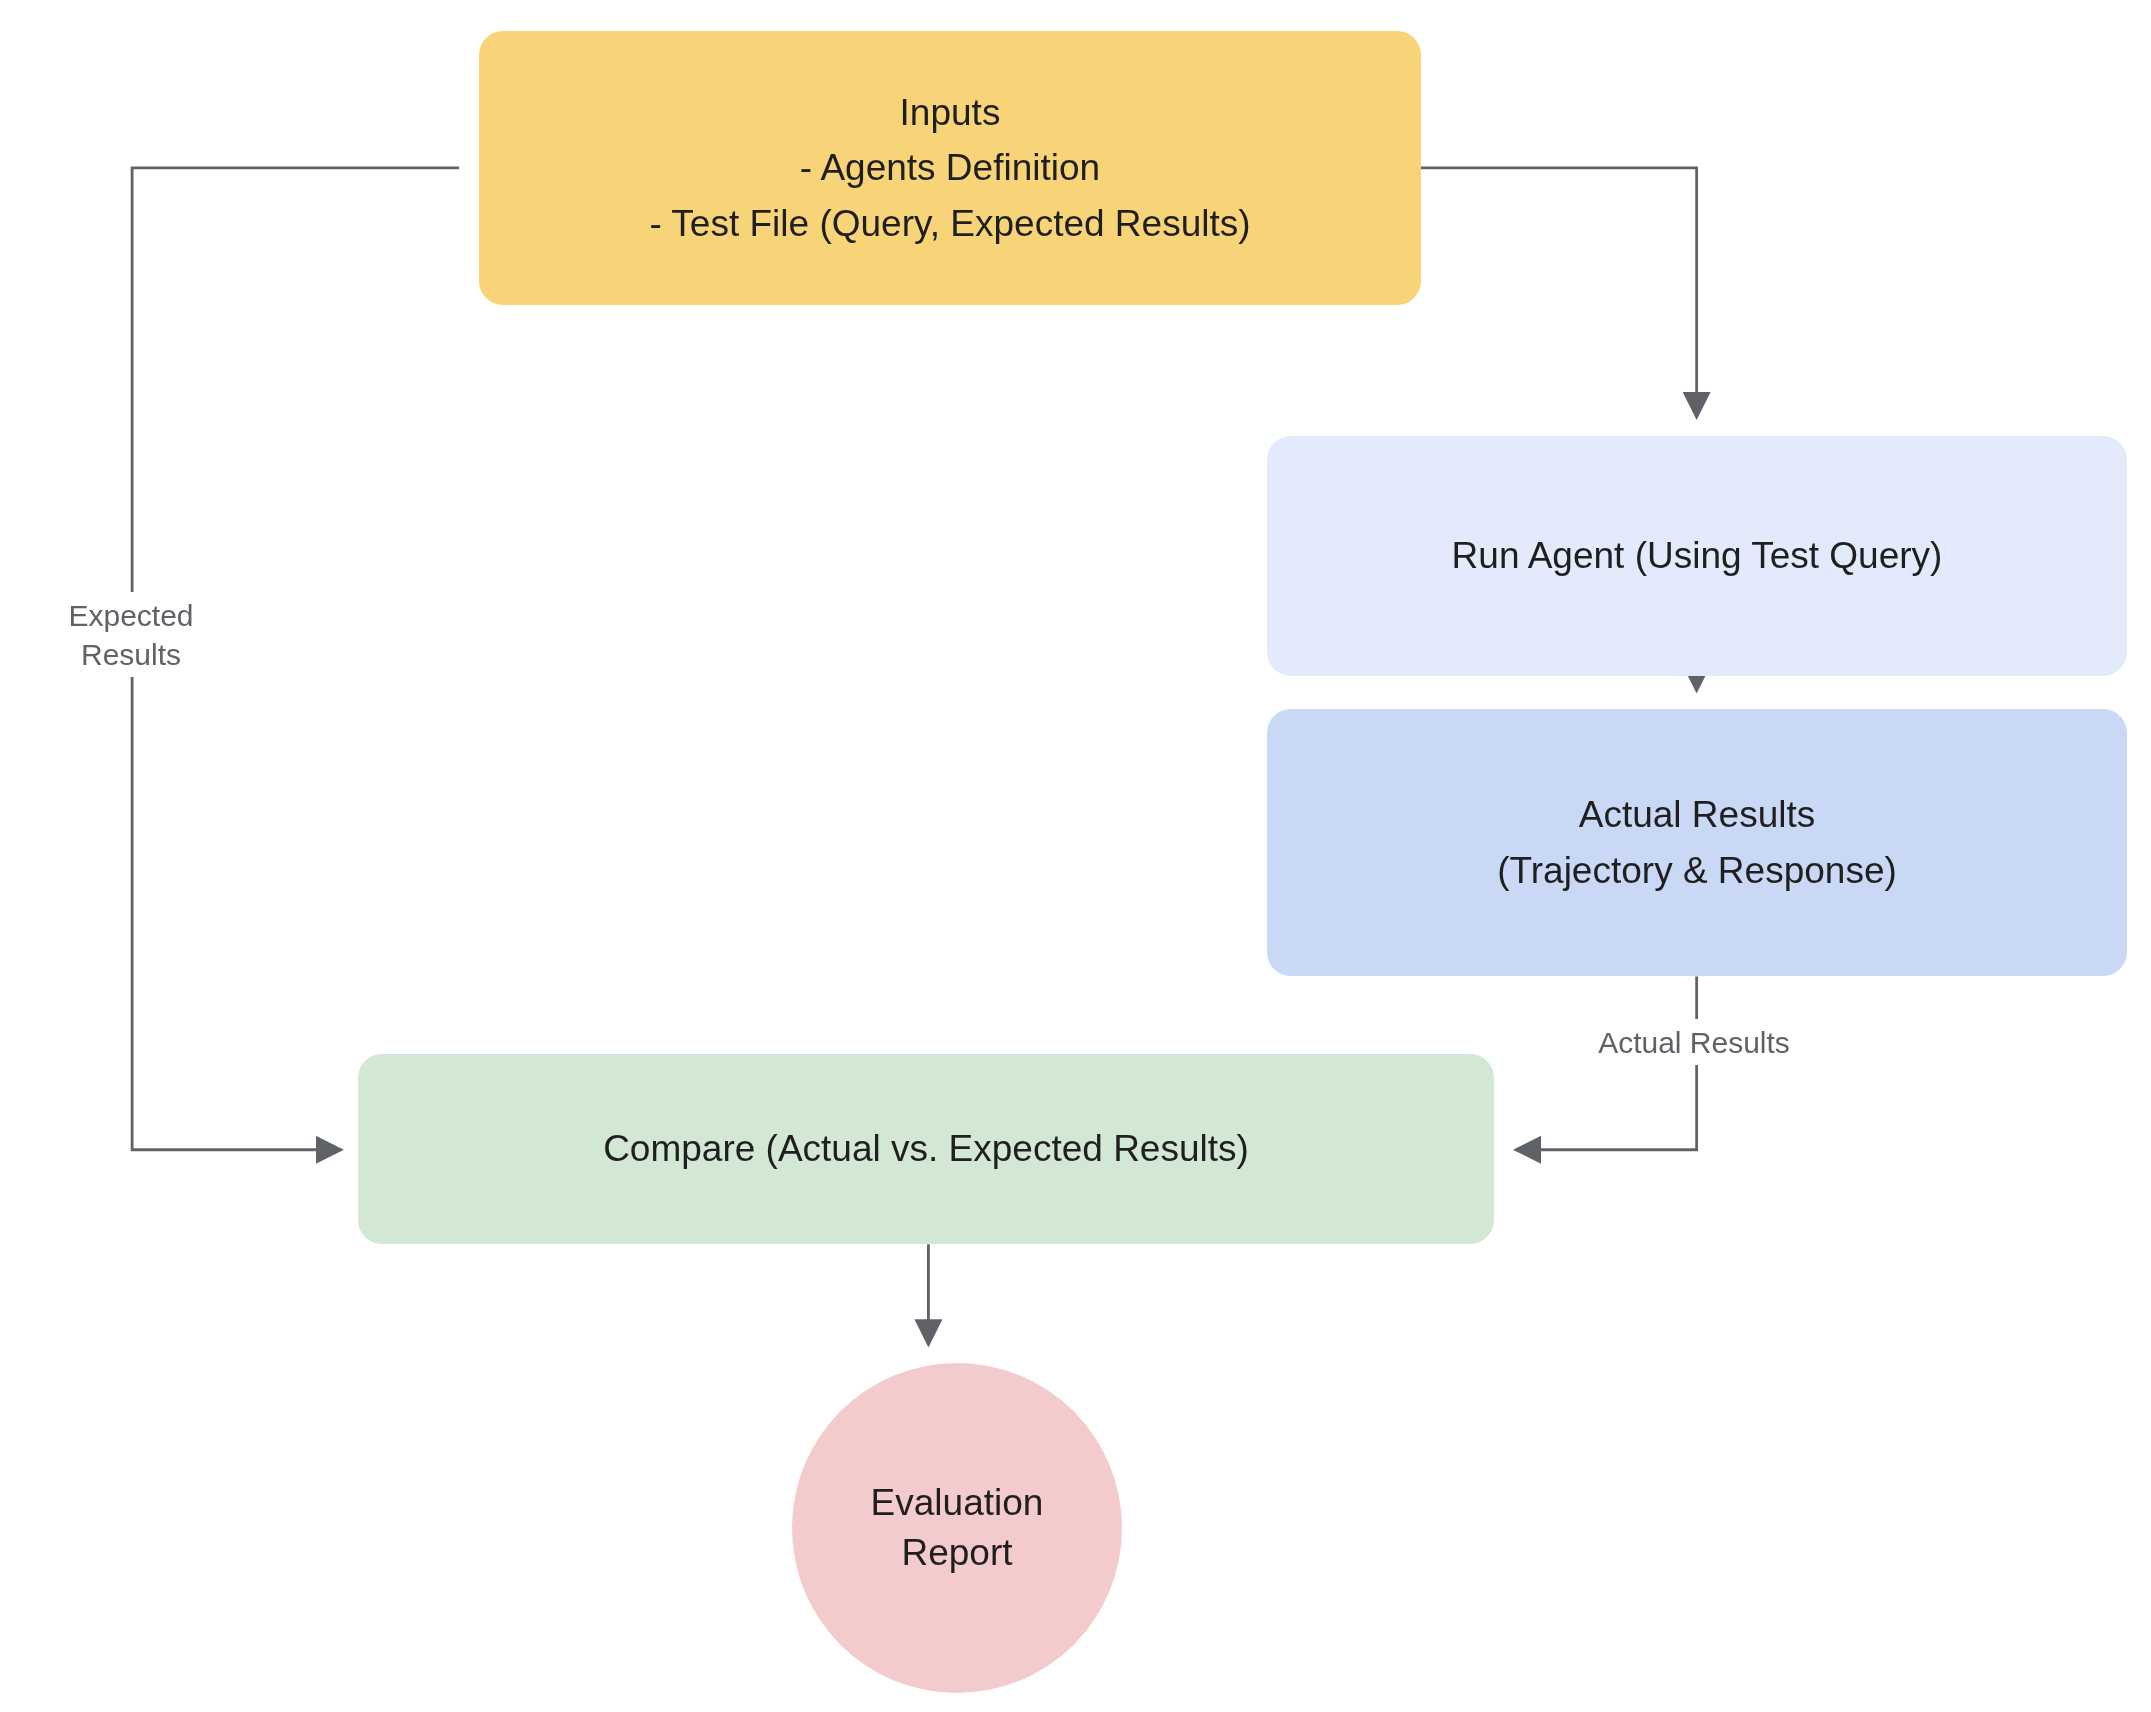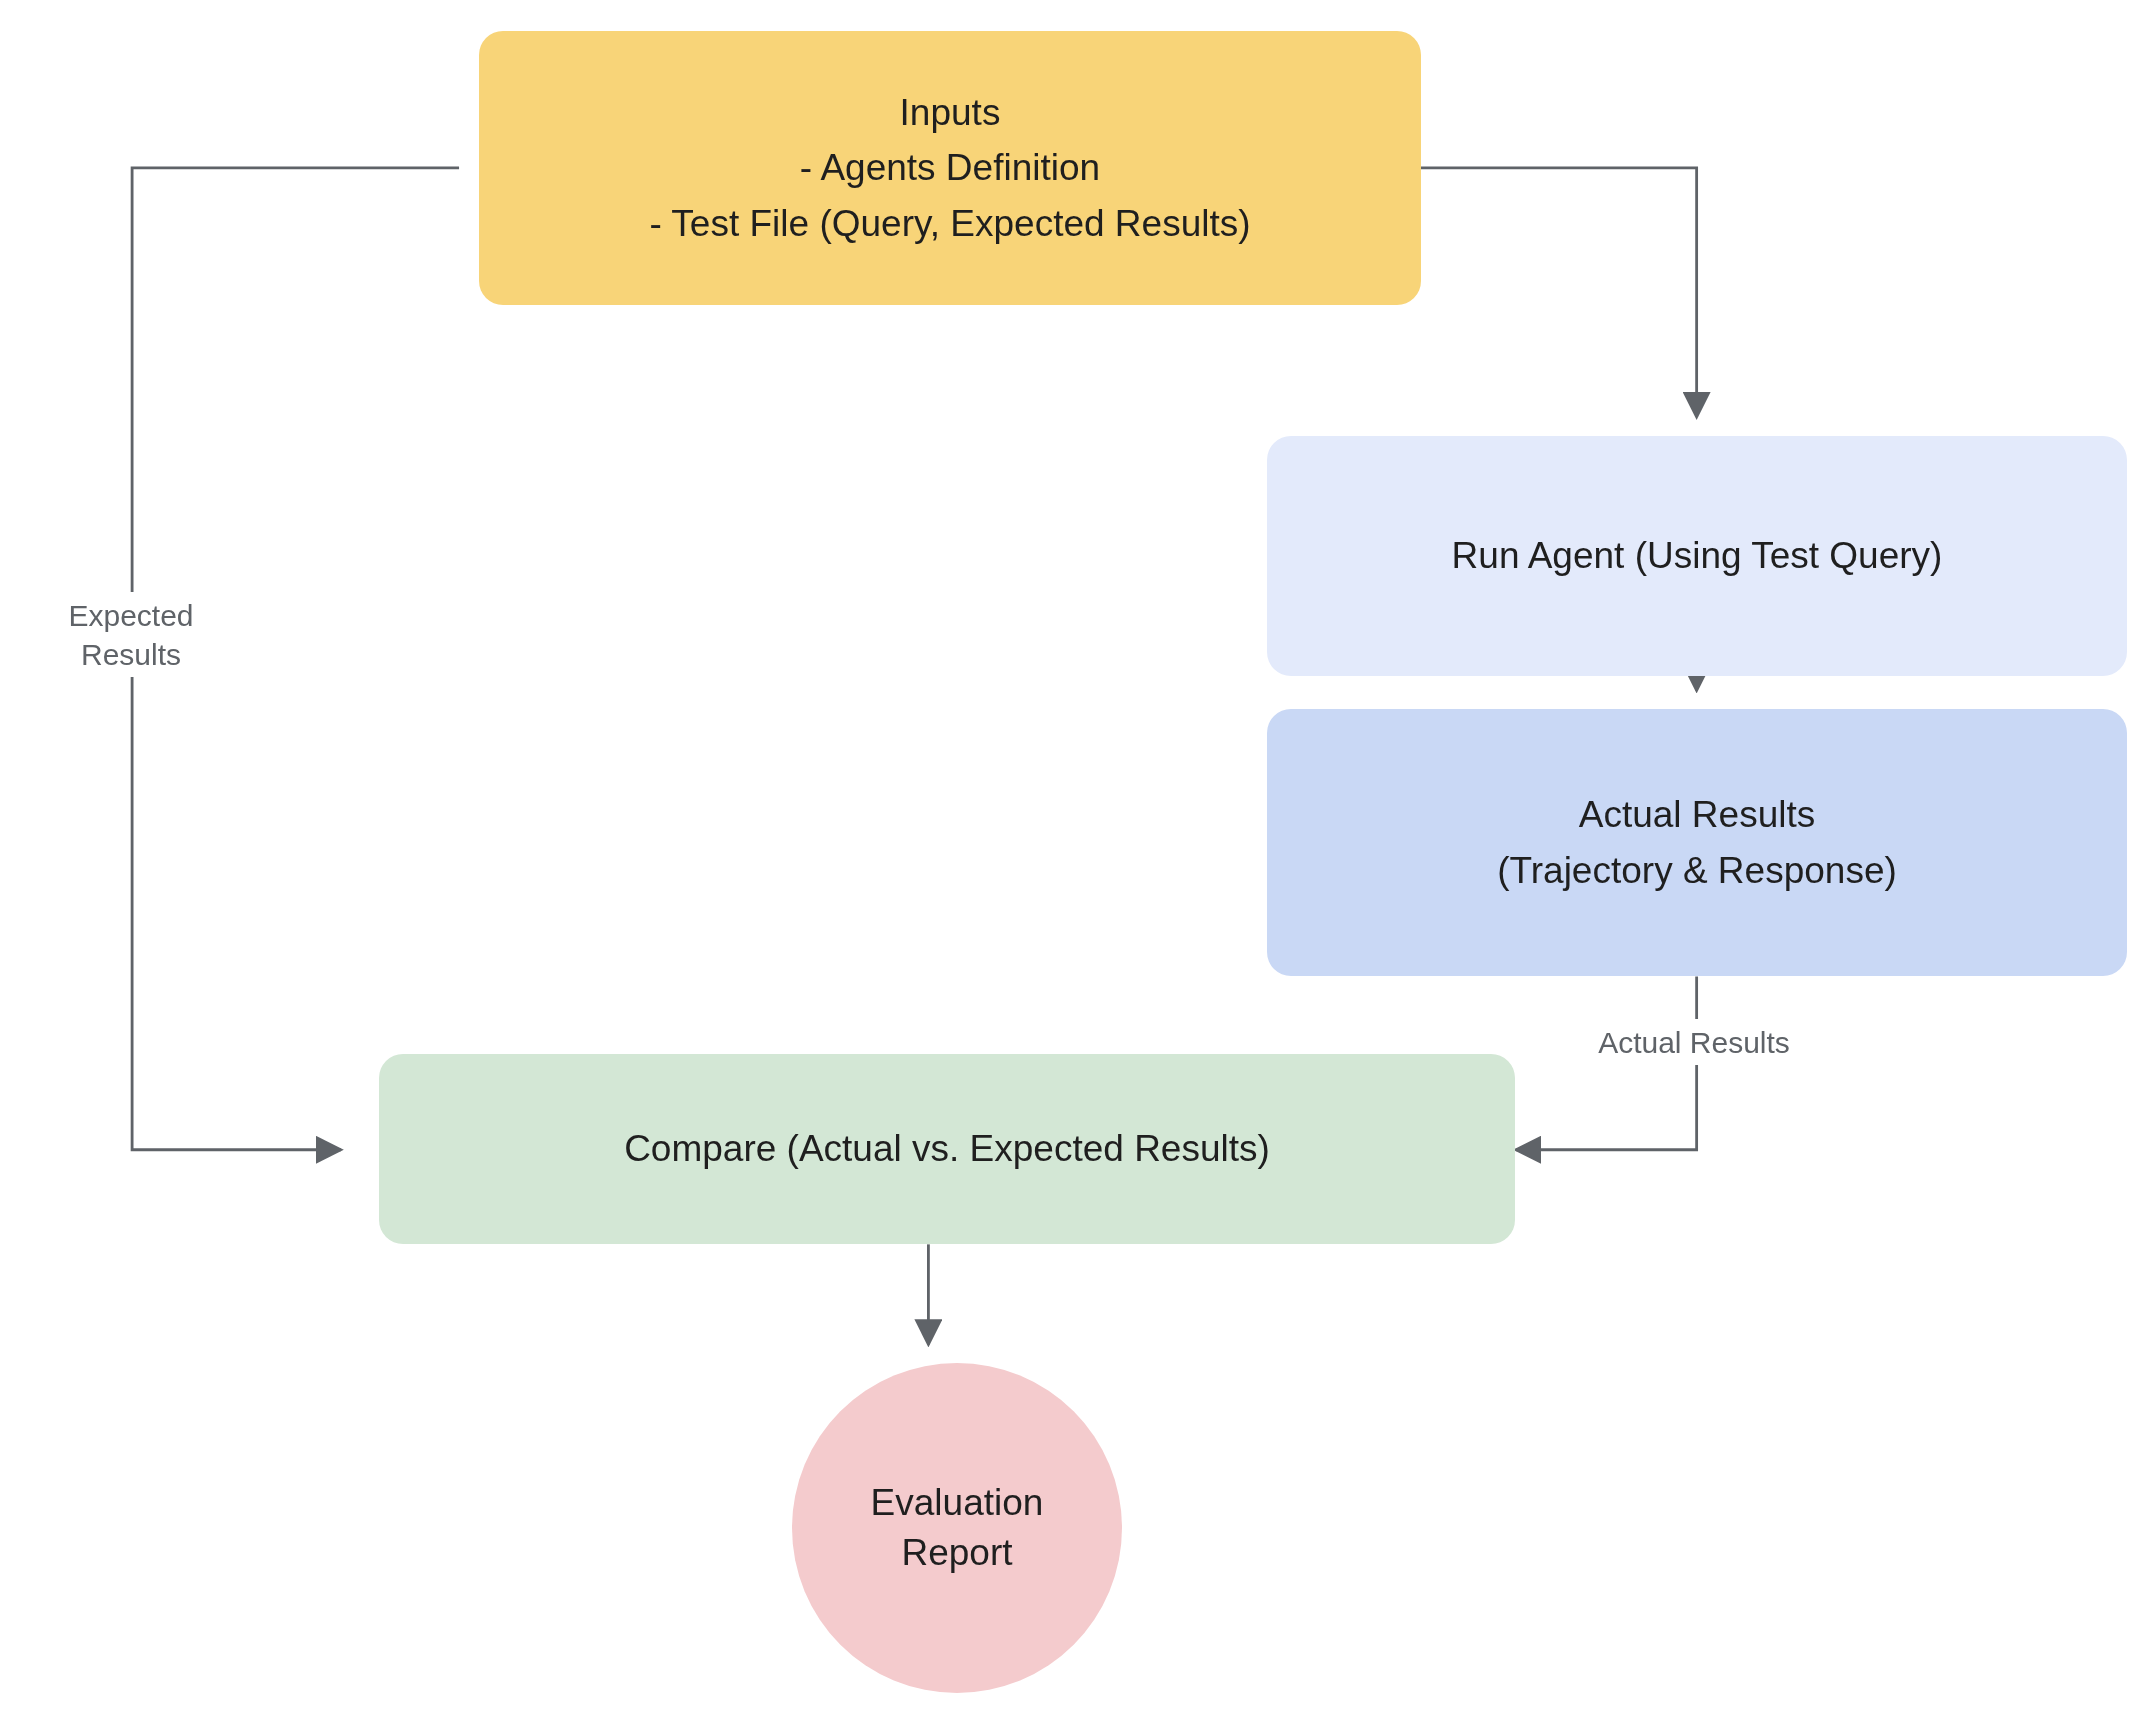--- a/index.html
+++ b/index.html
@@ -53,21 +53,21 @@
     left: 1267px; top: 436px;
     width: 860px; height: 240px;
     background: var(--run_agent_bg, #e3eafb);
   }
   .node-actual-results {
     left: 1267px; top: 709px;
     width: 860px; height: 267px;
     background: var(--actual_results_bg, #c9d8f5);
   }
   .node-compare {
-    left: 379px; top: 1054px;
+    left: 358px; top: 1054px;
     width: 1136px; height: 190px;
     background: var(--compare_bg, #d3e7d5);
   }
   .node-report {
     left: 792px; top: 1363px;
     width: 330px; height: 330px;
     border-radius: 50%;
     background: var(--report_bg, #f4cbcd);
     line-height: 1.35;
   }

